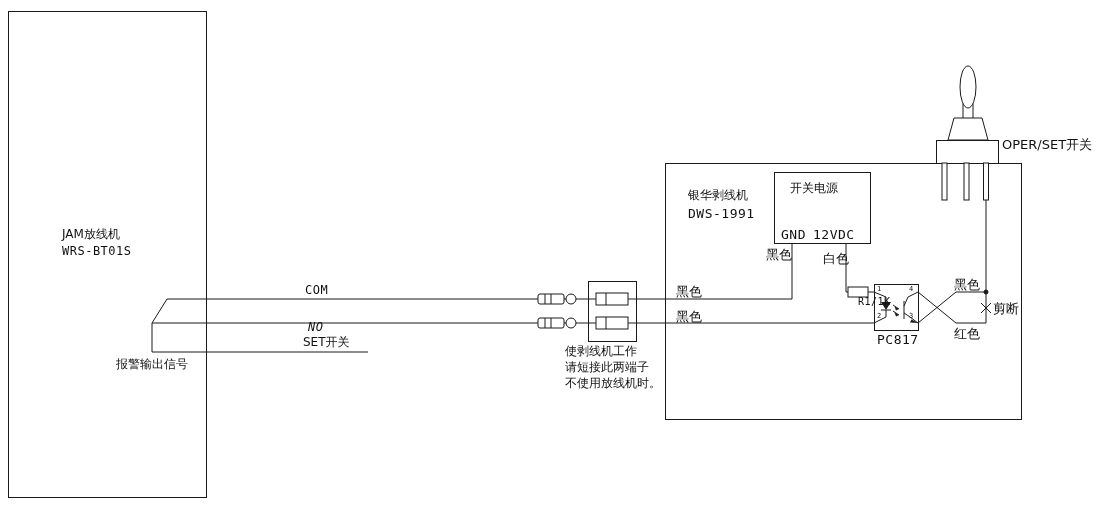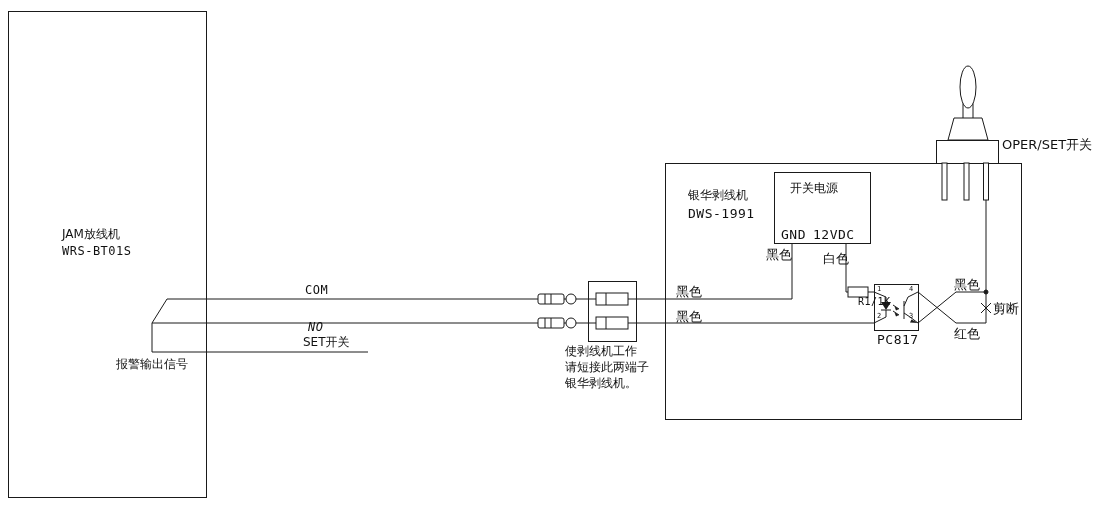--- a/index.html
+++ b/index.html
@@ -100,21 +100,21 @@
 
   <div class="lbl" style="left:62px;  top:227px;">JAM放线机</div>
   <div class="lbl mono" style="left:62px;  top:244px;">WRS-BT01S</div>
   <div class="lbl mono" style="left:305px; top:283px;">COM</div>
   <div class="lbl mono" style="left:308px; top:320px;font-style:italic;">NO</div>
   <div class="lbl" style="left:303px; top:335px;">SET开关</div>
   <div class="lbl" style="left:116px; top:357px;">报警输出信号</div>
 
   <div class="lbl" style="left:565px; top:344px;">使剥线机工作</div>
   <div class="lbl" style="left:565px; top:360px;">请短接此两端子</div>
-  <div class="lbl" style="left:565px; top:376px;">银华剥线机。</div>
+  <div class="lbl" style="left:565px; top:376px;">不使用放线机时。</div>
 
   <div class="lbl" style="left:688px; top:189px;font-family:Liberation Mono, monospace;">银华剥线机</div>
   <div class="lbl mono sm" style="left:688px; top:206px;">DWS-1991</div>
 
   <div class="lbl" style="left:790px; top:181px;">开关电源</div>
   <div class="lbl mono sm" style="left:781px; top:227px;">GND</div>
   <div class="lbl mono sm" style="left:813px; top:227px;">12VDC</div>
   <div class="lbl sm" style="left:766px; top:247px;">黑色</div>
   <div class="lbl sm" style="left:823px; top:251px;">白色</div>
 

